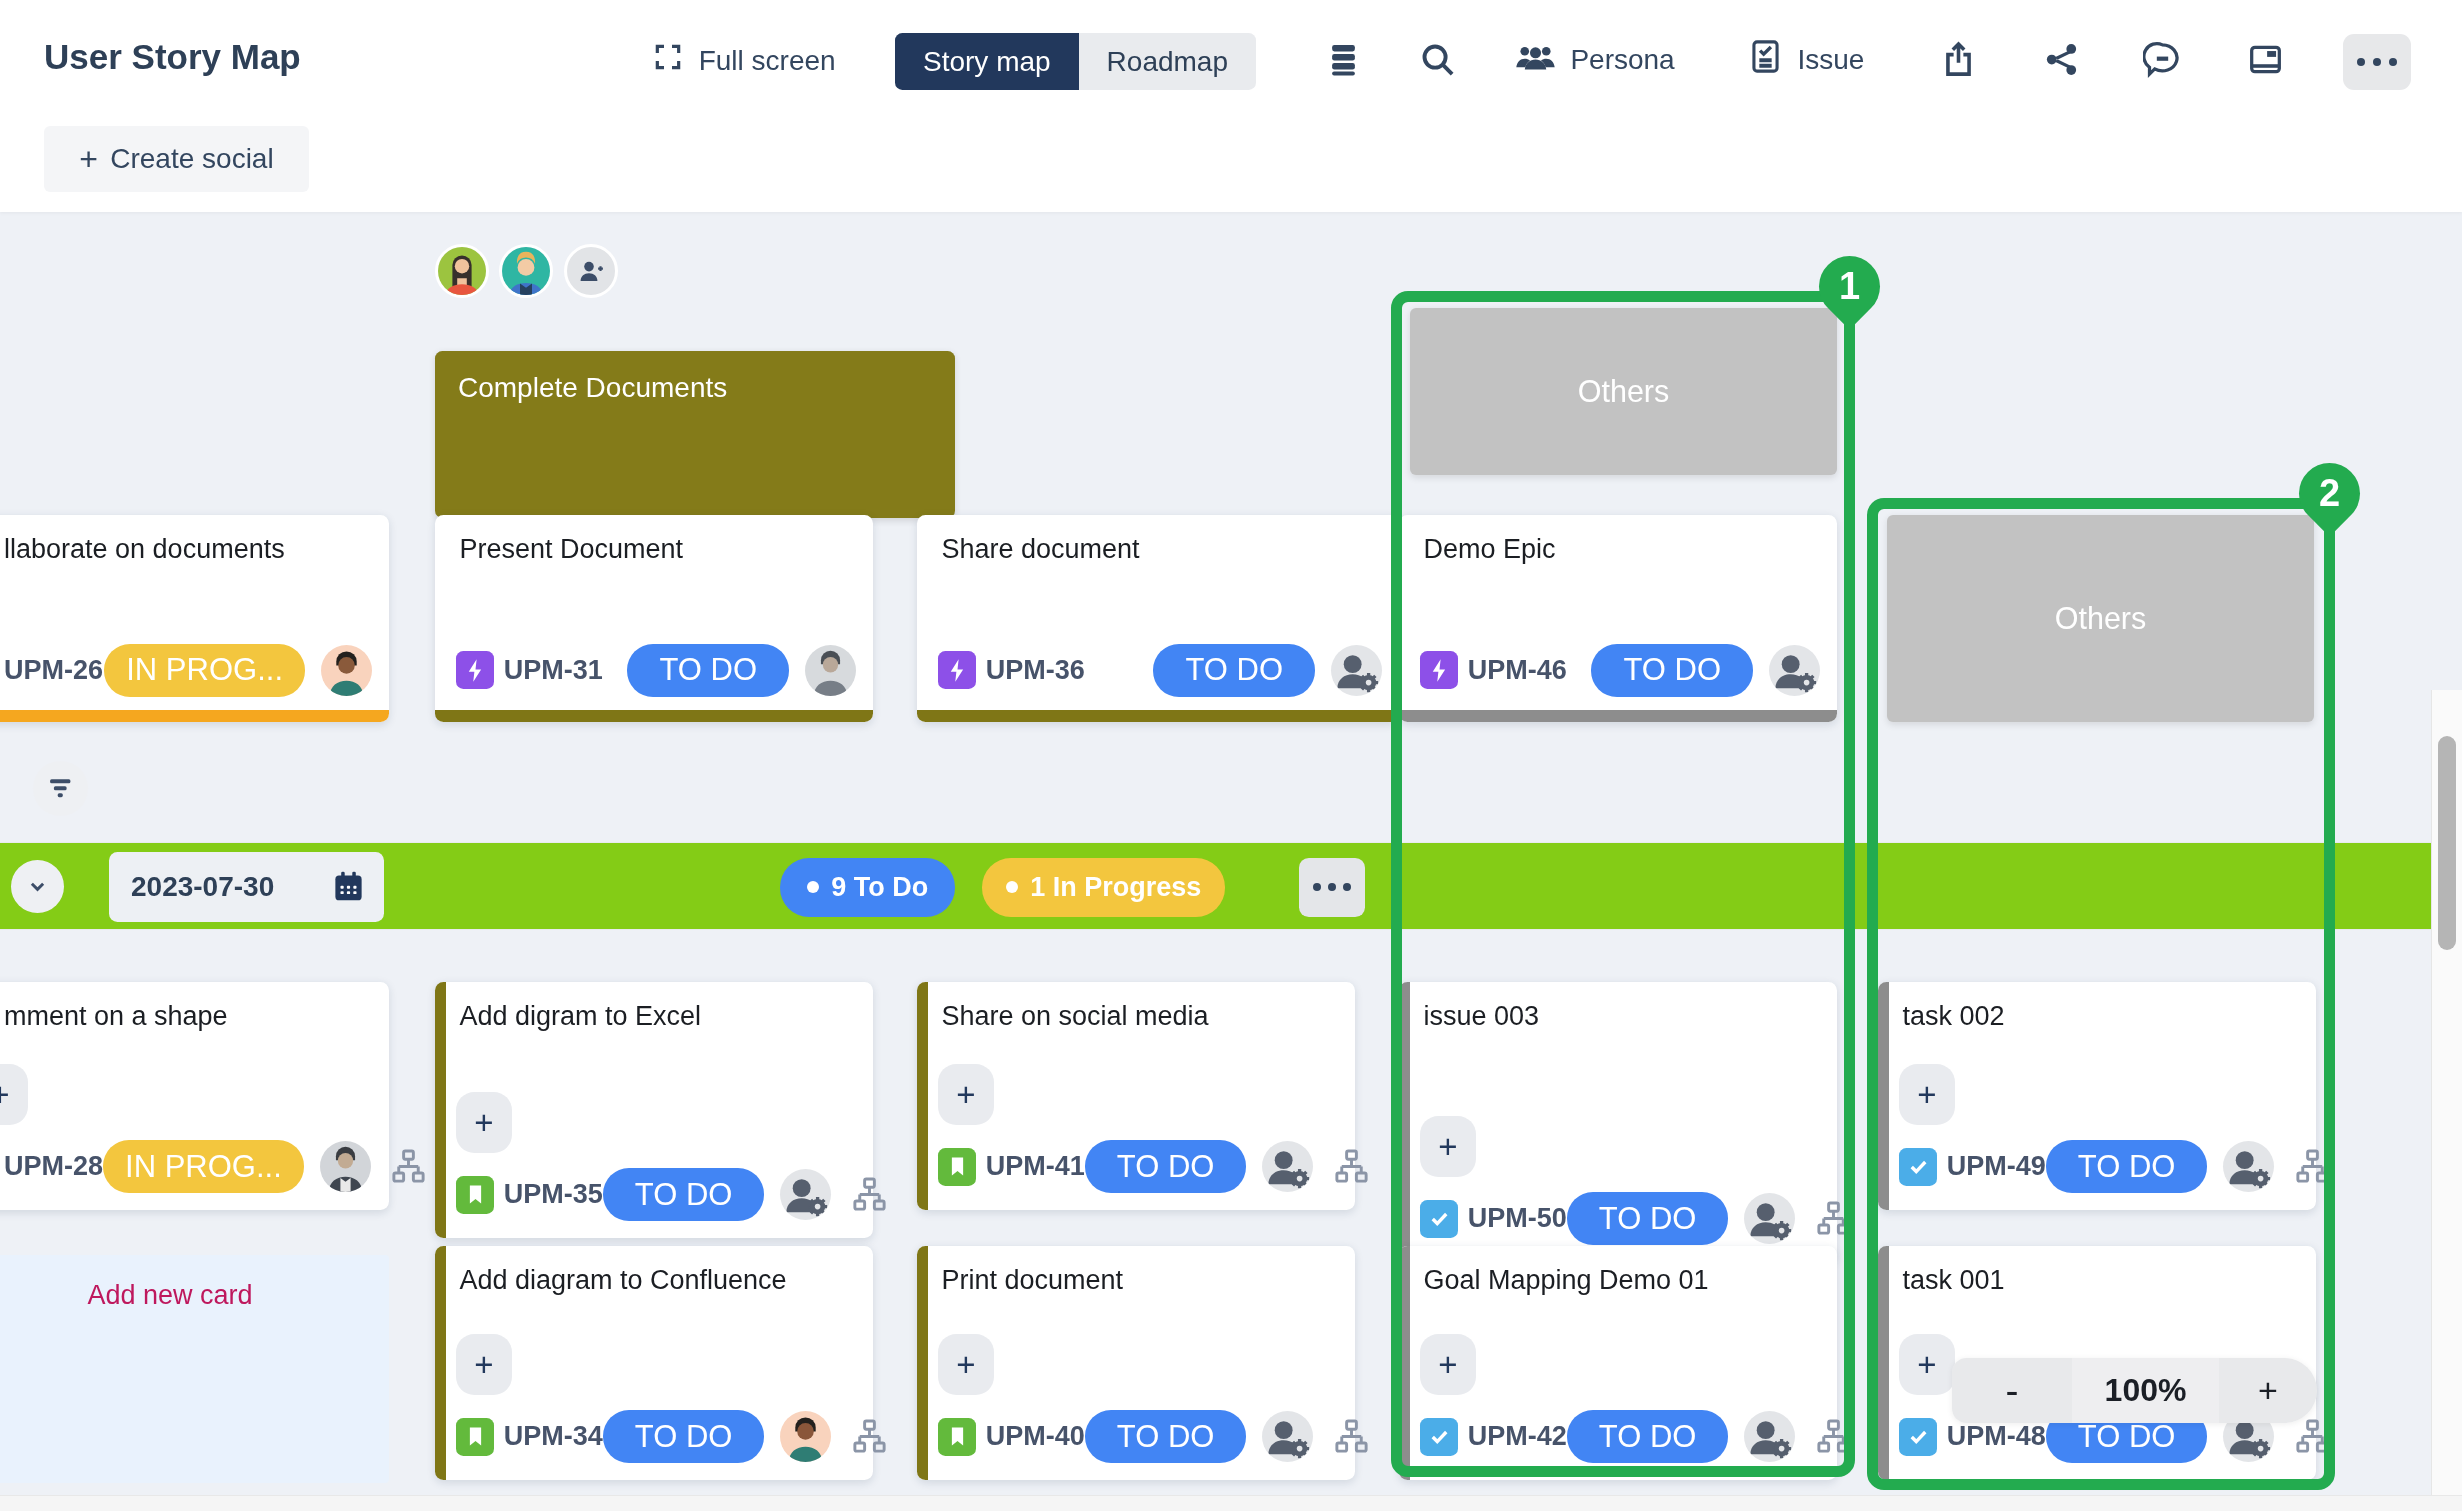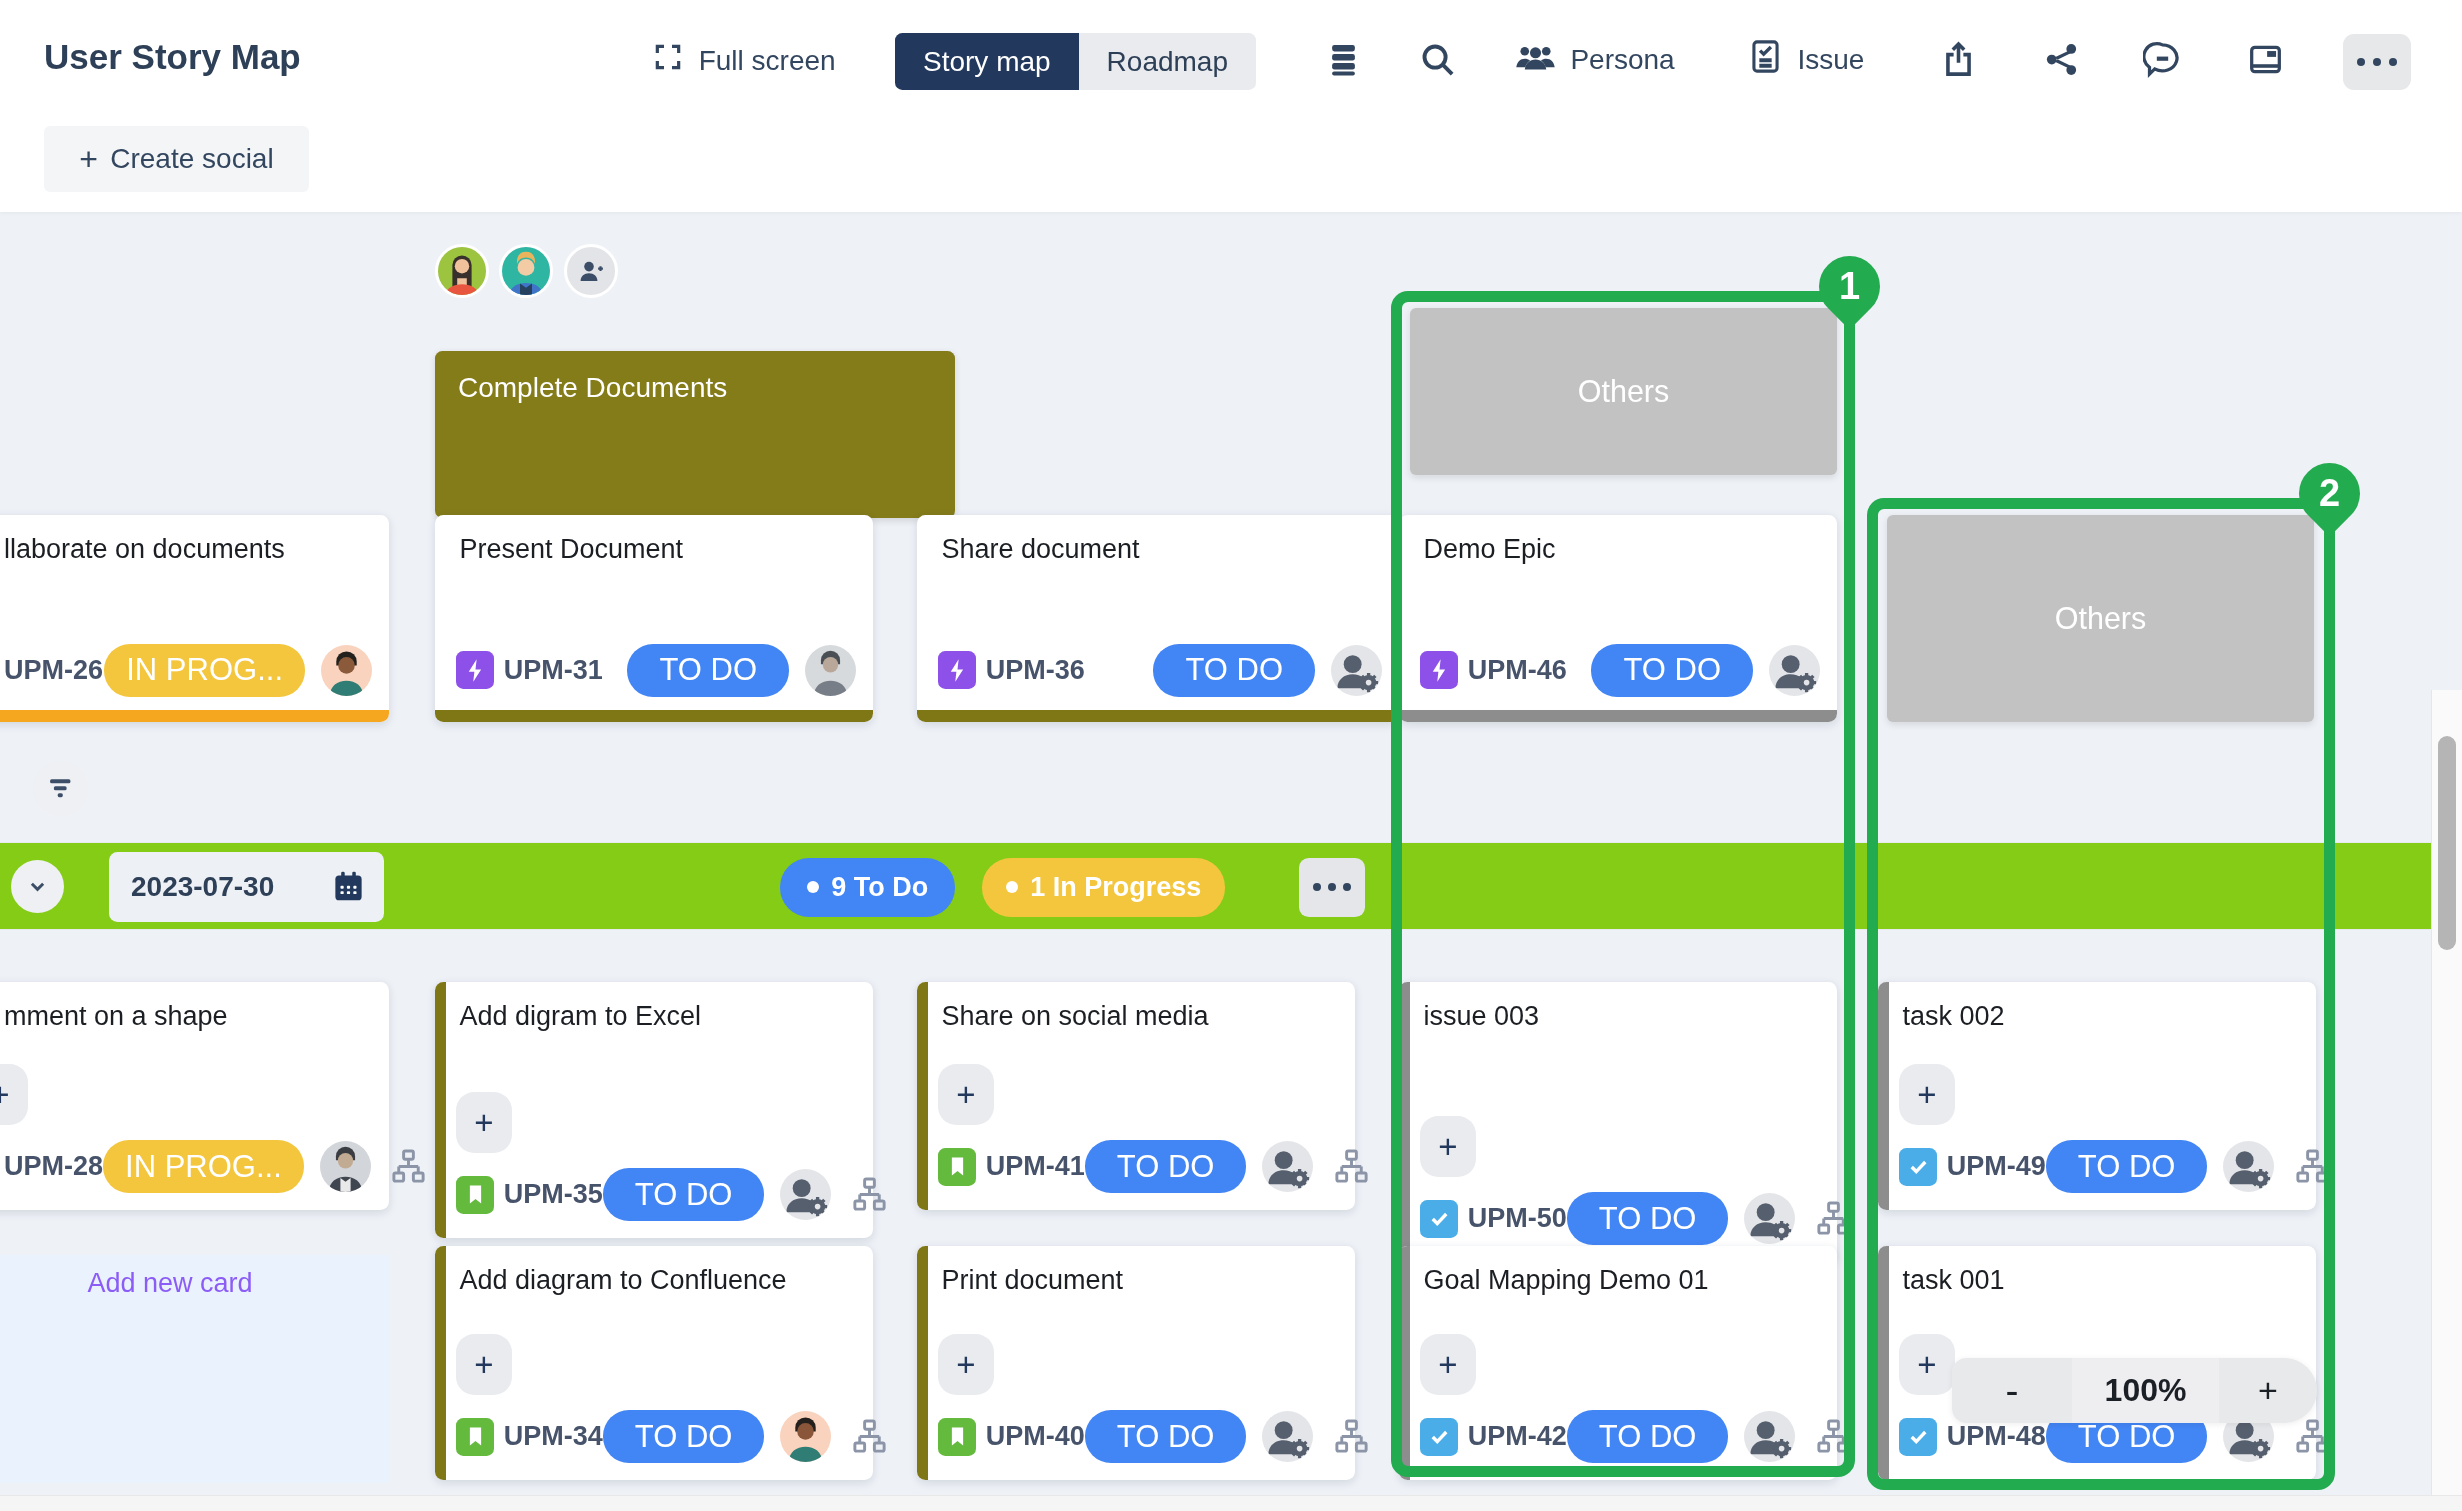--- a/index.html
+++ b/index.html
@@ -92,21 +92,21 @@
     display:flex;align-items:center;justify-content:center;cursor:pointer;}
   .rel-pill::before{content:'';width:12.2px;height:12.2px;border-radius:50%;background:#ffffff;margin-right:12.2px;}
   .rel-pill.blue{left:780px;width:175px;background:#4285f4;}
   .rel-pill.yellow{left:982px;width:243px;background:#f3c63e;}
   .rel-more{position:absolute;left:1299px;top:14.7px;width:66px;height:59px;border-radius:9.8px;
     background:#e4e6e9;display:flex;align-items:center;justify-content:center;gap:6.7px;cursor:pointer;}
 
   
   .add-panel{position:absolute;left:-49px;top:1255px;width:438px;height:228px;background:#e9f2fd;
     border-radius:3.7px;text-align:center;}
-  .add-panel a{display:inline-block;margin-top:13px;color:#8b5cf6;font-size:27px;cursor:pointer;text-decoration:none;}
+  .add-panel a{display:inline-block;margin-top:25px;color:#be185d;font-size:27px;cursor:pointer;text-decoration:none;}
 
   
   .zoomctl{position:absolute;left:1952px;top:1358px;height:65px;display:flex;z-index:7;
     box-shadow:0 1.2px 6.1px rgba(0,0,0,.07);border-radius:14.7px 33px 33px 14.7px;overflow:hidden;}
   .zoomctl .zseg{display:flex;align-items:center;justify-content:center;color:#1b1f26;cursor:pointer;}
   .zminus{width:120px;background:#e8e9eb;font-size:39px;}
   .zlevel{width:147px;background:#eeeef0;font-size:32px;font-weight:700;}
   .zplus{width:98px;background:#e8e9eb;font-size:34px;}
 
   

